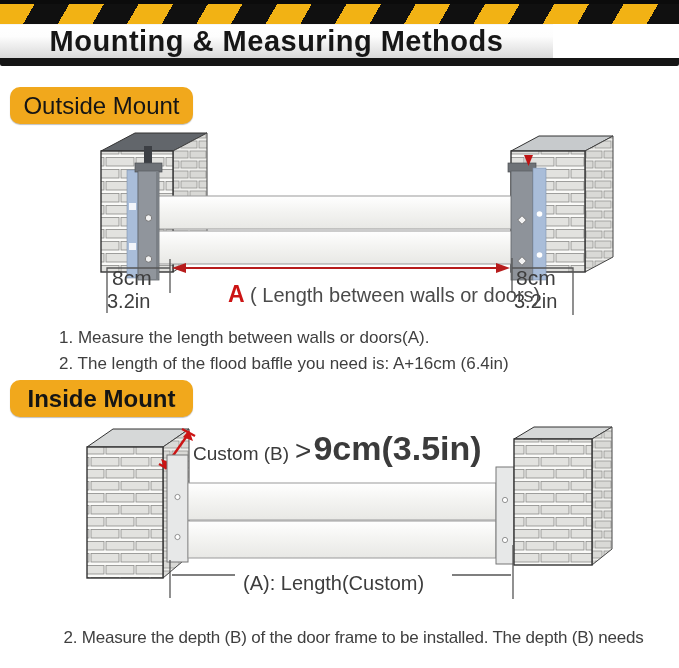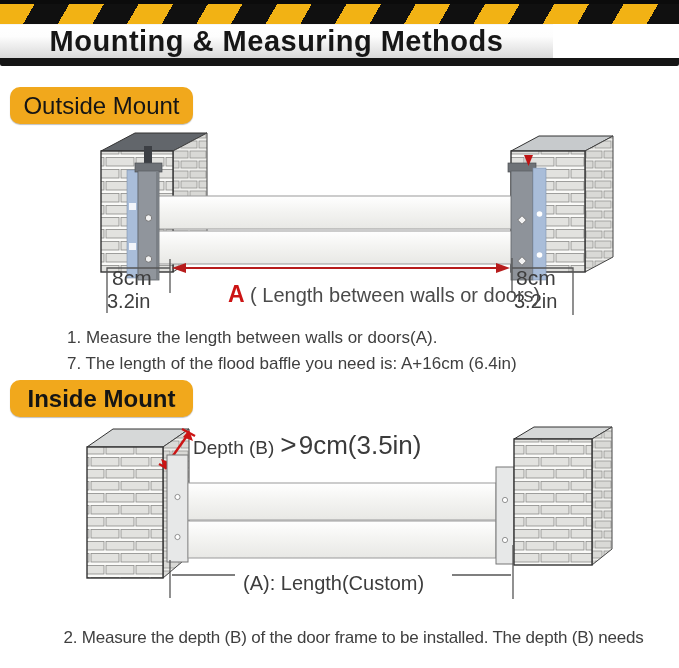--- a/index.html
+++ b/index.html
@@ -33,28 +33,28 @@
     box-shadow:0 1px 1px rgba(0,0,0,.25);
   }
   .badge span{font-size:24px;color:#151515;}
   .badge1{top:87px;}
   .badge2{top:380px;font-weight:bold;}
   
   .diagram{position:absolute;left:0;}
   .d1{top:125px;width:679px;height:195px;}
   .d2{top:425px;width:679px;height:180px;}
   
-  .steps1{position:absolute;left:59px;top:325px;font-size:17px;color:#3f3f3f;line-height:26px;white-space:nowrap;margin-left:8px;}
+  .steps1{position:absolute;left:59px;top:325px;font-size:17px;color:#3f3f3f;line-height:26px;white-space:nowrap;}
   .depth-label{
     position:absolute;left:193px;top:429px;z-index:5;white-space:nowrap;color:#3b3b3b;
     display:flex;align-items:baseline;
   }
   .depth-label .d-small{font-size:19px;}
   .depth-label .d-gt{font-size:28px;margin:0 2px 0 6px;}
-  .depth-label .d-big{font-size:26px;}
+  .depth-label .d-big{font-size:34px;font-weight:bold;}
   .steps2-l1{position:absolute;left:45px;top:601px;font-size:17px;color:#3f3f3f;white-space:nowrap;}
   .steps2-l2,.steps2-l3{
     position:absolute;left:14px;width:679px;text-align:center;font-size:17px;
     color:#3f3f3f;white-space:nowrap;letter-spacing:-0.2px;
   }
   .steps2-l2{top:628px;}
   .steps2-l3{top:647px;}
   
   text{font-family:"Liberation Sans", sans-serif;}
 </style>
@@ -155,29 +155,29 @@
     </g>
 
     <text x="228" y="302">
       <tspan font-size="23" font-weight="bold" fill="#cc1414">A</tspan>
       <tspan font-size="20" fill="#4a4a4a" dx="1">( Length between walls or doors)</tspan>
     </text>
   </svg>
 
   <div class="steps1">
     <div>1. Measure the length between walls or doors(A).</div>
-    <div>7. The length of the flood baffle you need is: A+16cm (6.4in)</div>
+    <div>2. The length of the flood baffle you need is: A+16cm (6.4in)</div>
   </div>
 
   <div class="badge badge2">
     <span>Inside Mount</span>
   </div>
 
   <div class="depth-label">
-    <span class="d-small">Depth (B)</span>
+    <span class="d-small">Custom (B)</span>
     <span class="d-gt">&gt;</span>
     <span class="d-big">9cm(3.5in)</span>
   </div>
 
   <svg class="diagram d2" viewBox="0 425 679 180">
     <defs>
       <pattern id="brickF2" width="30" height="24" patternUnits="userSpaceOnUse">
         <rect width="30" height="24" fill="#fafaf8"></rect>
         <rect x="1" y="1.5" width="28" height="8.5" fill="#e2e2df" stroke="#8b8b89" stroke-width="0.8"></rect>
         <rect x="-14" y="13.5" width="28" height="8.5" fill="#e2e2df" stroke="#8b8b89" stroke-width="0.8"></rect>

